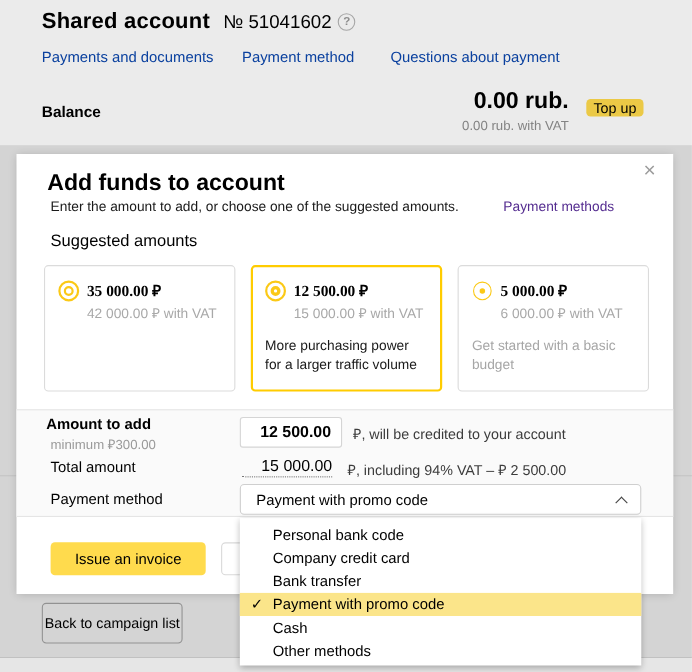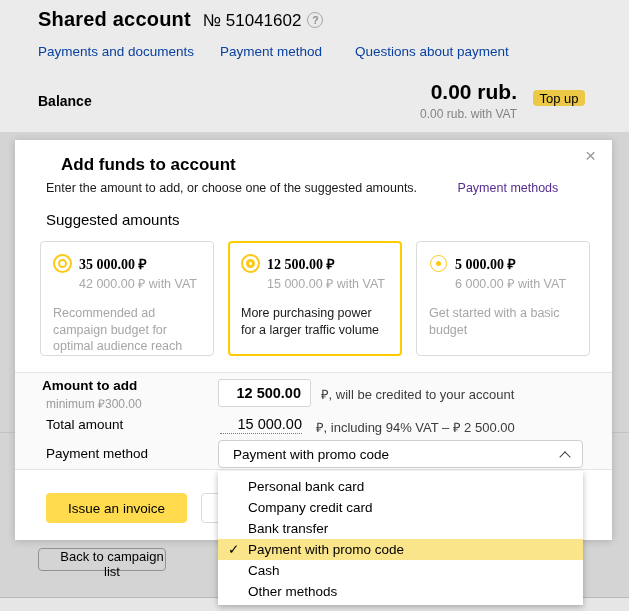--- a/index.html
+++ b/index.html
@@ -31,35 +31,35 @@
   .balance-amounts { position:absolute; right:112px; top:80px; text-align:right; }
   .balance-amount { font-size:21px; font-weight:bold; }
   .balance-vat { font-size:12px; color:#8f8f8f; margin-top:3px; }
   .topup-btn {
     position:absolute; left:533px; top:90px; width:52px; height:16px;
     background:#ffdb4d; border:none; border-radius:4px; font-size:13px;
     font-family:inherit; cursor:pointer;
   }
 
   .back-btn {
-    position:absolute; left:38px; top:548px; width:128px; height:23px;
+    position:absolute; left:38px; top:548px; width:128px; height:37px;
     background:transparent; border:1px solid #9f9f9f; border-radius:4px;
-    font-size:13px; font-family:inherit; cursor:pointer;padding-left:20px;
+    font-size:13px; font-family:inherit; cursor:pointer;
   }
 
   
   .dim-overlay { position:absolute; inset:0; background:rgba(0,0,0,0.08); z-index:5; pointer-events:none; }
 
   
   .modal {
     position:absolute; left:15px; top:140px; width:597px; height:400px;
     background:#fff; z-index:10; box-shadow:0 1px 8px rgba(0,0,0,0.18);
   }
   .modal-close { position:absolute; right:16px; top:6px; font-size:19px; color:#9c9c9c; cursor:pointer; line-height:1; }
-  .modal-title { position:absolute; left:46px; top:15px; font-size:17px; font-weight:bold; }
+  .modal-title { position:absolute; left:28px; top:15px; font-size:21px; font-weight:bold; }
   .modal-subtitle { position:absolute; left:31px; top:41px; font-size:12.5px; color:#1a1a1a; }
   .subtitle-link { color:#552d90; cursor:pointer;padding-left:37px; }
 
   .suggested-heading { position:absolute; left:31px; top:71px; font-size:15px; }
 
   .cards { position:absolute; left:25px; top:101px; display:flex; gap:14px; }
   .card {
     width:174px; height:115px; border:1px solid #dbdbdb; border-radius:4px;
     padding:12px; background:#fff; cursor:pointer;
   }
@@ -175,21 +175,20 @@
 
   <div class="cards">
     <div class="card">
       <div class="card-head">
         <span class="coin coin-a">
             <span class="in"></span>
           </span>
         <span class="card-amount">35 000.00 ₽</span>
       </div>
       <div class="card-vat">42 000.00 ₽ with VAT</div>
-      <div class="card-desc">Recommended ad campaign budget for optimal audience reach</div>
     </div>
     <div class="card selected">
       <div class="card-head">
         <span class="coin coin-b">
             <span class="in"></span>
           </span>
         <span class="card-amount">12 500.00 ₽</span>
       </div>
       <div class="card-vat">15 000.00 ₽ with VAT</div>
       <div class="card-desc">More purchasing power for a larger traffic volume</div>
@@ -221,21 +220,21 @@
   <div class="pm-select">
     <span class="value">Payment with promo code</span>
     <span class="caret-up"></span>
   </div>
 
   <button class="issue-btn">Issue an invoice</button>
   <button class="close-btn">Close</button>
 </div>
 
 <div class="dropdown">
-  <div class="dd-option">Personal bank card</div>
+  <div class="dd-option">Personal bank code</div>
   <div class="dd-option">Company credit card</div>
   <div class="dd-option">Bank transfer</div>
   <div class="dd-option selected">
     <span class="dd-check">✓</span>
     <span>Payment with promo code</span>
   </div>
   <div class="dd-option">Cash</div>
   <div class="dd-option">Other methods</div>
 </div>
 

